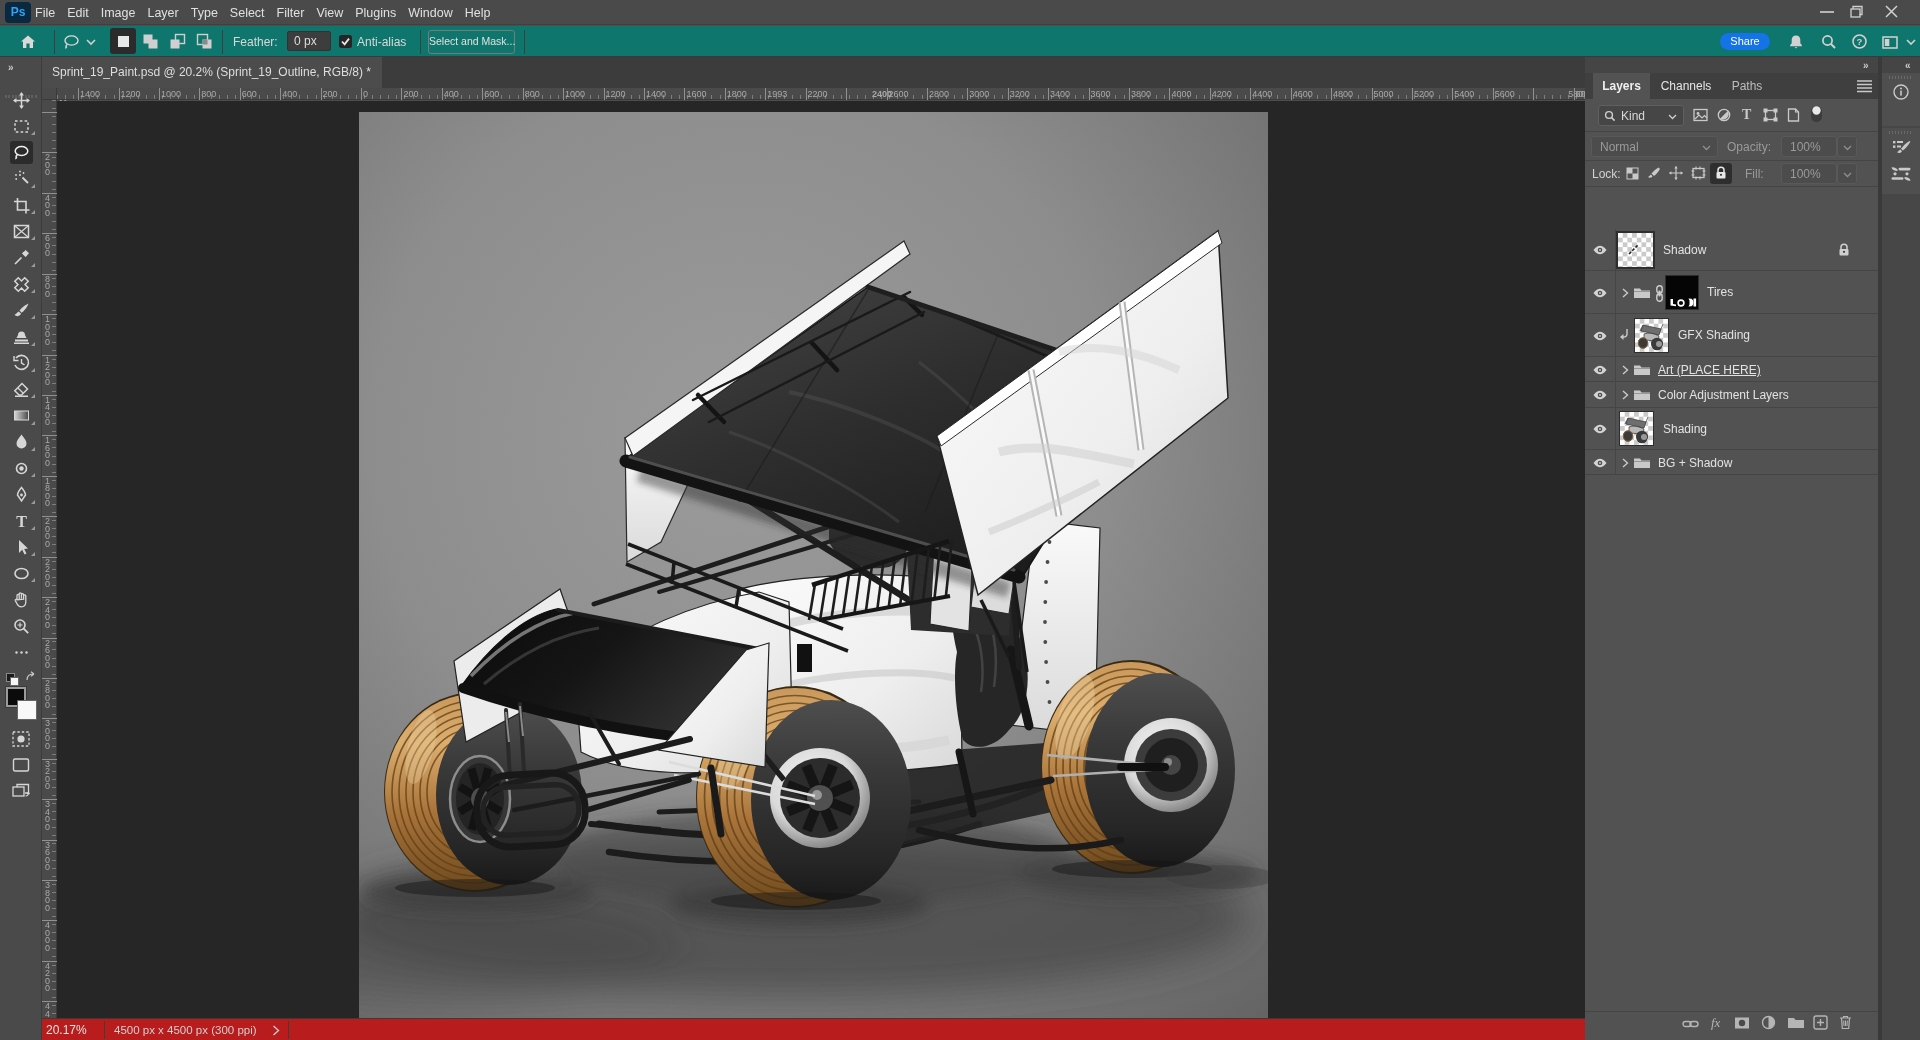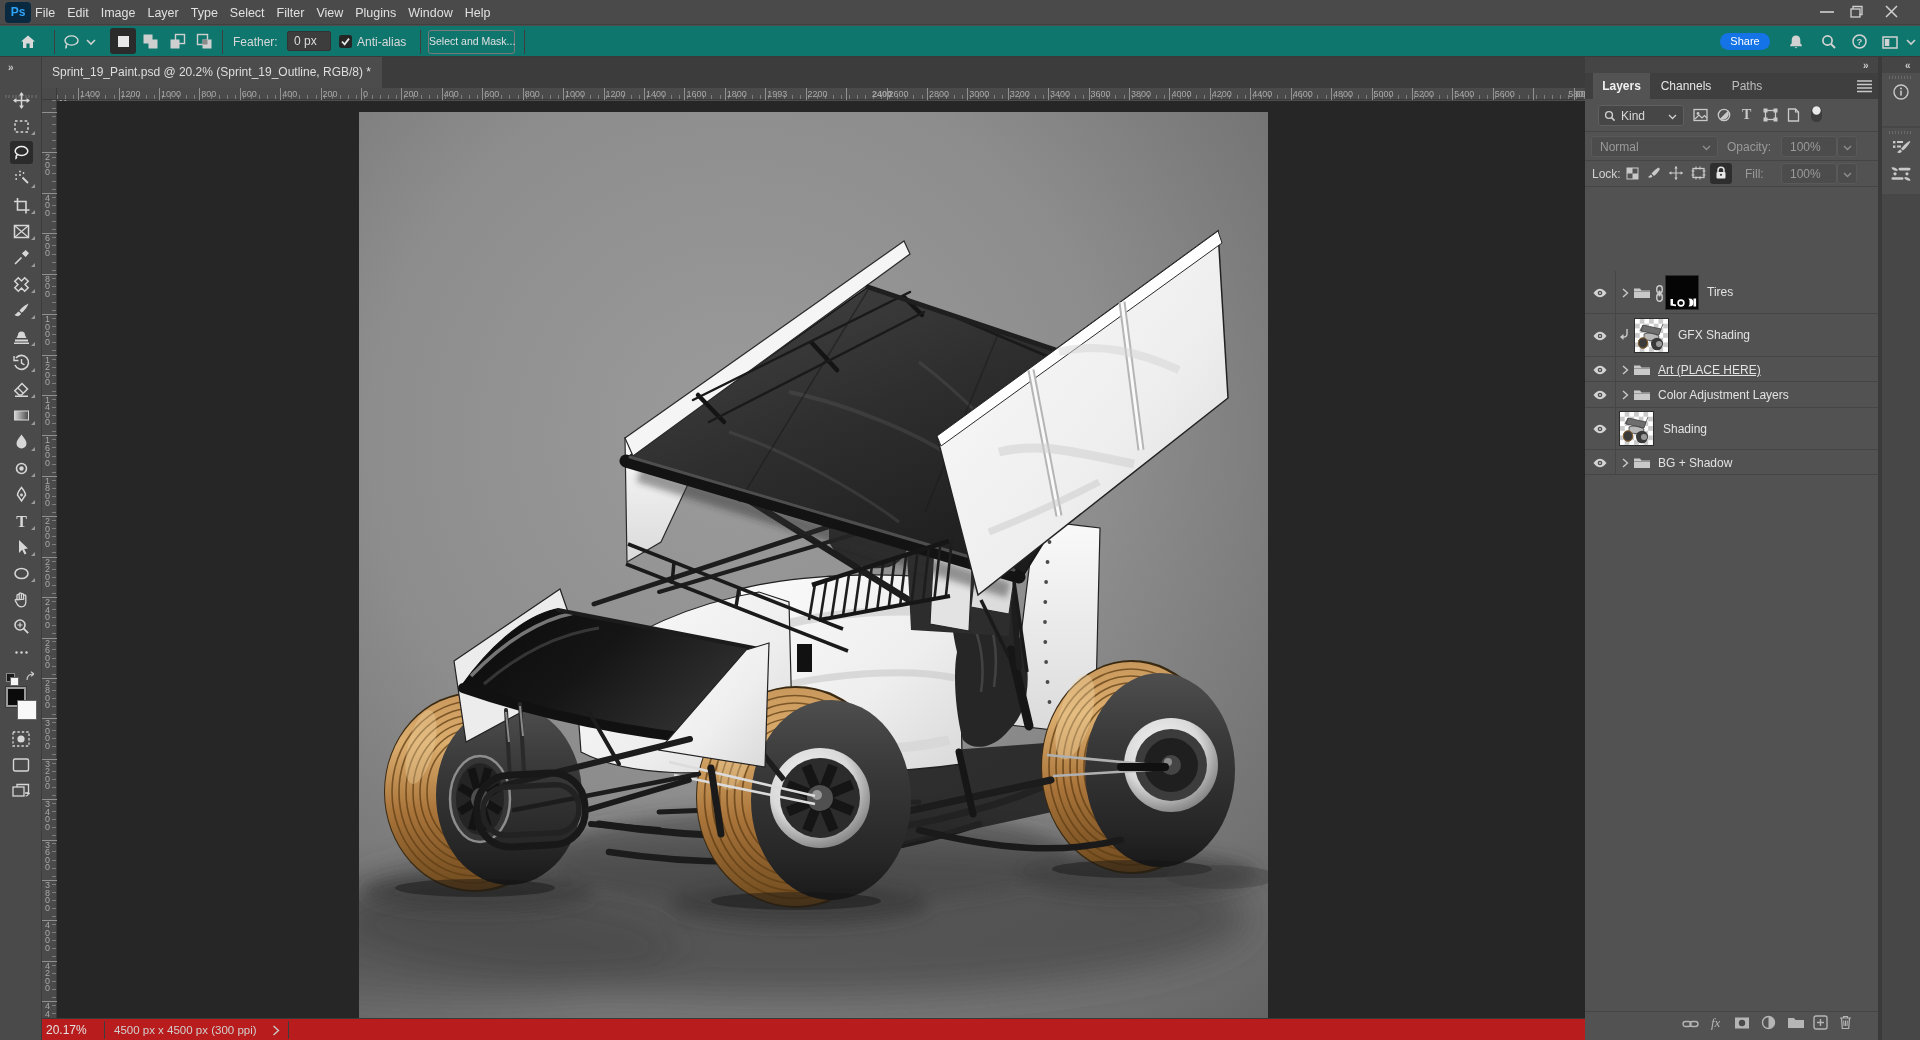--- a/index.html
+++ b/index.html
@@ -762,20 +762,39 @@
       <div class="ldim" style="left:160px; top:68px;">Fill:</div>
       <div class="combo dis" style="left:196px; top:64px; width:56px; height:21px;">
         <span style="position:absolute;left:8px;top:3px;">100%</span>
       </div>
       <div class="combo dis" style="left:252px; top:64px; width:20px; height:21px;">
         <svg class="abs" style="left:5px;top:8px" width="9" height="6" viewBox="0 0 9 6">
           <path d="M1 1 l3.5 3.5 L8 1" fill="none" stroke="#8f8f8f" stroke-width="1.3"></path>
         </svg>
       </div>
       <div class="prow-sep" style="top:87px;"></div>
+      <div class="lrow" style="top:130px; height:42px;">
+        <div class="eyecell"></div>
+        <svg class="abs" style="left:8px; top:16.0px" width="14" height="10" viewBox="0 0 14 10">
+          <path d="M0.5 5 C2.8 1.8 5 0.8 7 0.8 s4.2 1 6.5 4.2 C11.2 8.2 9 9.2 7 9.2 S2.8 8.2 0.5 5 Z" fill="#d4d4d4"></path>
+          <circle cx="7" cy="5" r="2.3" fill="#4e4e4e"></circle>
+          <circle cx="7" cy="5" r="0.9" fill="#d4d4d4"></circle>
+        </svg>
+        <div class="abs checker" style="left:32px; top:3px; width:37px; height:36px; border:1px solid #2e2e2e; outline:1px solid #2e2e2e;"></div>
+        <svg class="abs" style="left:36px; top:7px" width="28" height="28" viewBox="0 0 28 28">
+          <path d="M8 18 L17 9" stroke="#222" stroke-width="1.6" stroke-dasharray="3 1.6"></path>
+        </svg>
+        <div class="lname" style="left:78px; top:14px; ">Shadow</div>
+        <svg class="abs" style="left:253px; top:14.0px" width="12" height="14" viewBox="0 0 12 14">
+          <path d="M3 6 V4.2 a3 3 0 0 1 6 0 V6" fill="none" stroke="#d0d0d0" stroke-width="1.5"></path>
+          <rect x="1.5" y="6" width="9" height="6.5" rx="1" fill="#d0d0d0"></rect>
+          <circle cx="6" cy="8.8" r="1.1" fill="#3a3a3a"></circle>
+        </svg>
+        <div class="prow-sep" style="top:41px; left:0;"></div>
+      </div>
       <div class="lrow" style="top:172px; height:43px;">
         <div class="eyecell"></div>
         <svg class="abs" style="left:8px; top:16.5px" width="14" height="10" viewBox="0 0 14 10">
           <path d="M0.5 5 C2.8 1.8 5 0.8 7 0.8 s4.2 1 6.5 4.2 C11.2 8.2 9 9.2 7 9.2 S2.8 8.2 0.5 5 Z" fill="#d4d4d4"></path>
           <circle cx="7" cy="5" r="2.3" fill="#4e4e4e"></circle>
           <circle cx="7" cy="5" r="0.9" fill="#d4d4d4"></circle>
         </svg>
         <svg class="abs" style="left:36px; top:16.5px" width="8" height="10" viewBox="0 0 8 10">
           <path d="M2 1 l4.5 4 L2 9" fill="none" stroke="#c9c9c9" stroke-width="1.4"></path>
         </svg>

